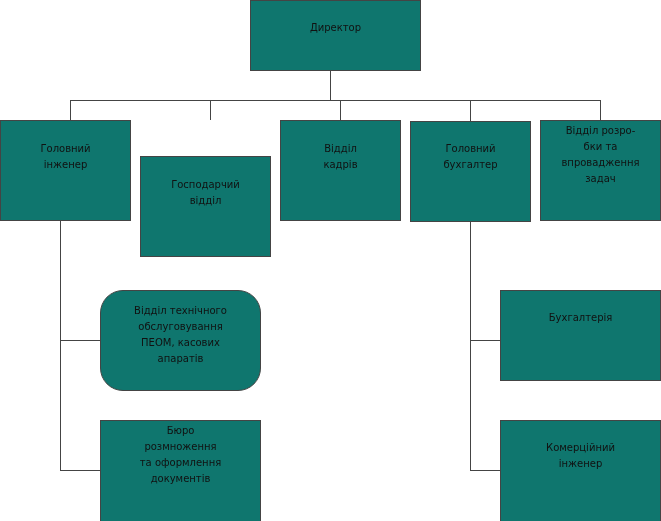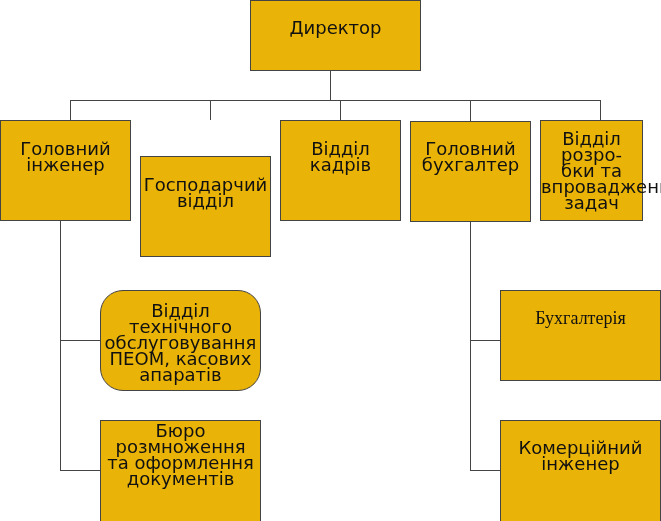--- a/index.html
+++ b/index.html
@@ -1,19 +1,19 @@
 <!DOCTYPE html>
 <html><head>
   <meta charset="utf-8">
   <style>
     html, body { margin: 0; padding: 0; background: #ffffff; }
     body { width: 661px; height: 521px; position: relative; overflow: hidden;
            font-family: "DejaVu Sans", sans-serif; color: #111; }
     .box { position: absolute; box-sizing: border-box; border: 1px solid #444;
-           background: #eab308; text-align: center; font-size: 18px; line-height: 16px; }
+           background: #0f766e; text-align: center; font-size: 10px; line-height: 16px; }
     .box .lbl { display: block; white-space: pre-line; }
     .line { position: absolute; background: #444; }
     .h { height: 1px; }
     .v { width: 1px; }
   </style>
 </head>
 <body>
 
 <div class="line v" style="left:330px; top:70px; height:30px;"></div>
 <div class="line h" style="left:70px; top:100px; width:531px;"></div>
@@ -44,39 +44,39 @@
 відділ</span>
 </div>
 <div class="box" style="left:280px; top:120px; width:121px; height:101px; padding-top:20px;">
   <span class="lbl">Відділ
 кадрів</span>
 </div>
 <div class="box" style="left:410px; top:121px; width:121px; height:101px; padding-top:19px;">
   <span class="lbl">Головний
 бухгалтер</span>
 </div>
-<div class="box" style="left:540px; top:120px; width:103px; height:101px; padding-top:10px;">
+<div class="box" style="left:540px; top:120px; width:121px; height:101px; padding-top:2px;">
   <span class="lbl">Відділ розро-
 бки та
 впровадження
 задач</span>
 </div>
 
 <div class="box" style="left:100px; top:290px; width:161px; height:101px; padding-top:12px;border-radius:23px;">
   <span class="lbl">Відділ технічного
 обслуговування
 ПЕОМ, касових
 апаратів</span>
 </div>
 <div class="box" style="left:100px; top:420px; width:161px; height:110px; padding-top:2px;">
   <span class="lbl">Бюро
 розмноження
 та оформлення
 документів</span>
 </div>
 
-<div class="box" style="left:500px; top:290px; width:161px; height:91px; padding-top:19px;font-family:Liberation Serif, serif;">
+<div class="box" style="left:500px; top:290px; width:161px; height:91px; padding-top:19px;">
   <span class="lbl">Бухгалтерія</span>
 </div>
 <div class="box" style="left:500px; top:420px; width:161px; height:110px; padding-top:19px;">
   <span class="lbl">Комерційний
 інженер</span>
 </div>
 
 </body></html>

